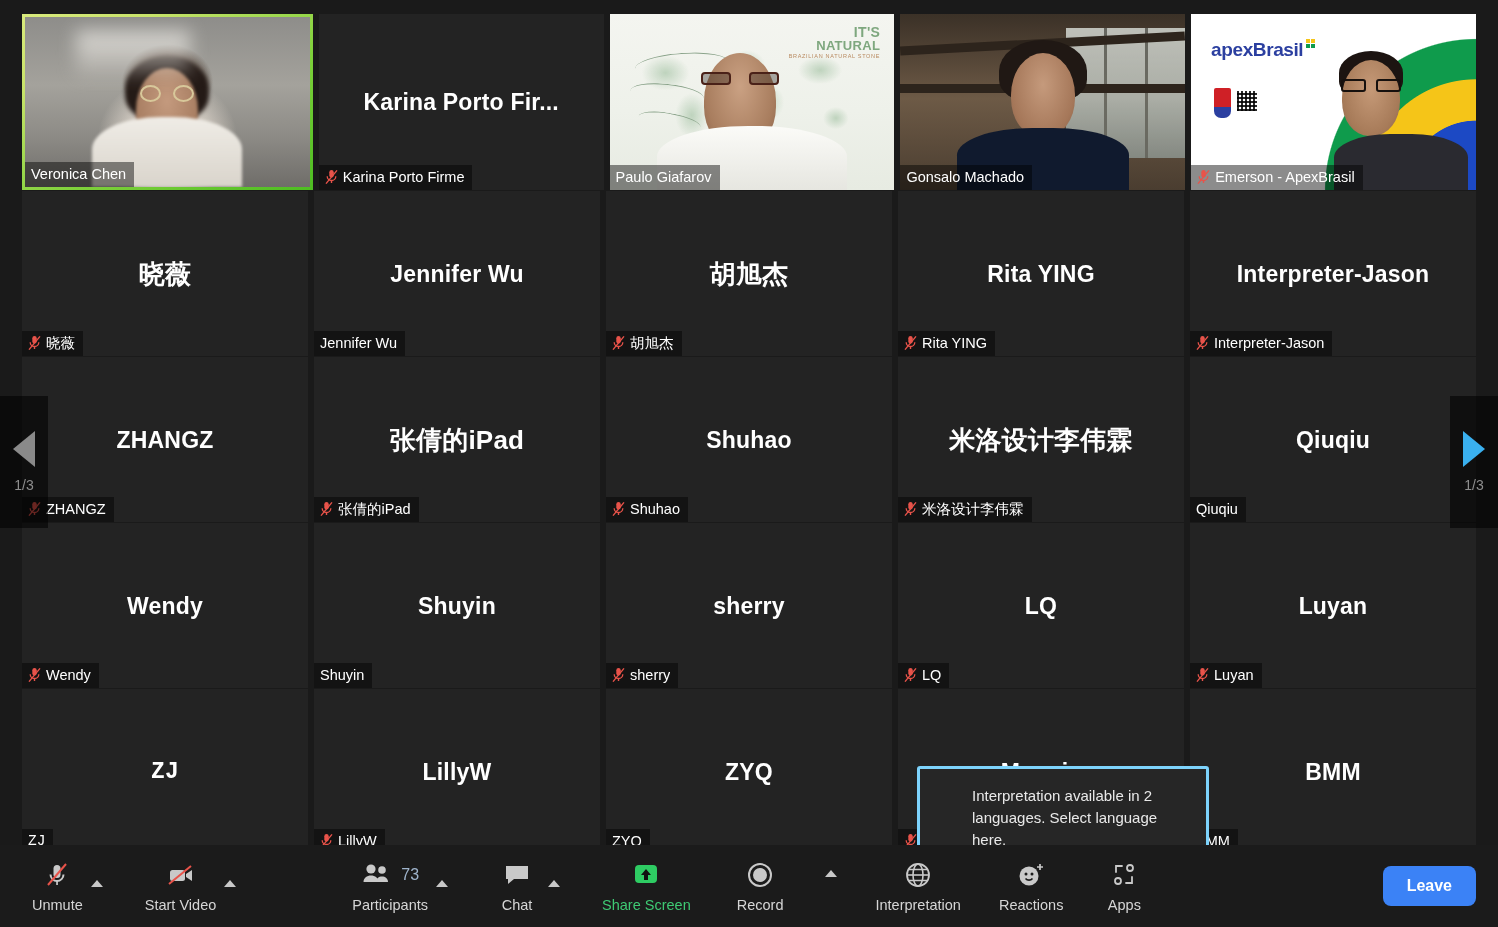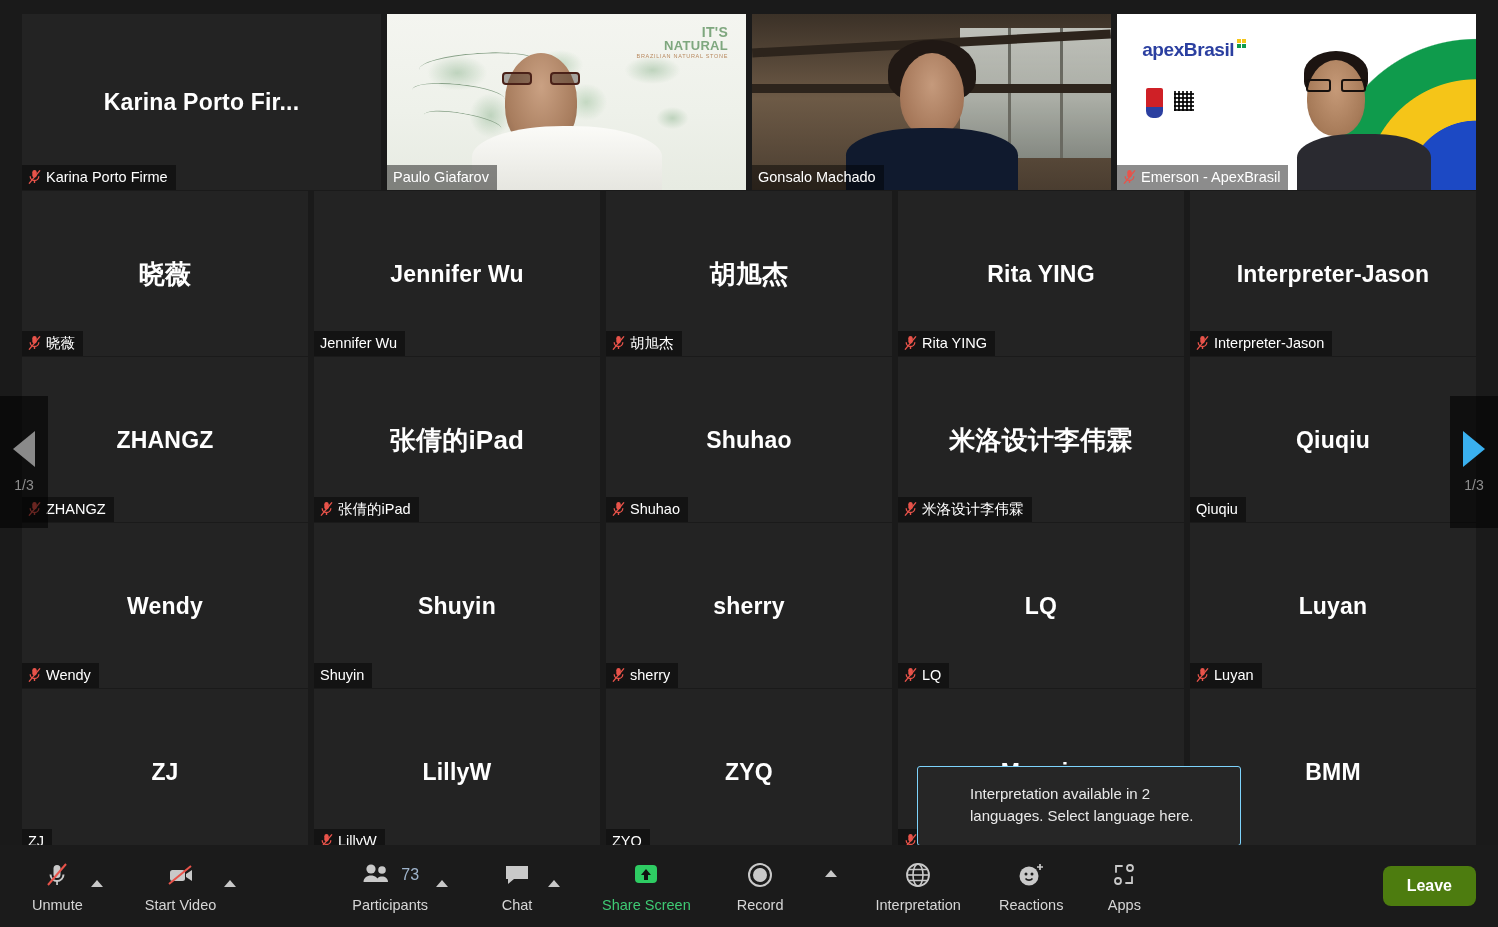--- a/index.html
+++ b/index.html
@@ -235,23 +235,23 @@
   .navarrow .tri { width: 0; height: 0; }
   #nav-prev .tri { border-top: 18px solid transparent; border-bottom: 18px solid transparent; border-right: 22px solid #8a8a8a; }
   #nav-next .tri { border-top: 18px solid transparent; border-bottom: 18px solid transparent; border-left: 22px solid #3ab0ef; }
   .navarrow .pg { font-size: 14px; color: #8e8e8e; }
   #nav-next .pg { color: #8e8e8e; }
 
   
   #tooltip {
     position: absolute;
     left: 917px; top: 766px;
-    width: 324px;
+    width: 292px;
     background: #262626;
-    border: 1px solid #7dd3fc;
+    border: 3px solid #7dd3fc;
     border-radius: 3px;
     padding: 16px 20px 18px 52px;
     color: #e9e9e9;
     font-size: 15px;
     line-height: 1.45;
     z-index: 40;
   }
   #tooltip::after {
     content: ""; position: absolute;
     left: 76px; bottom: -9px;
@@ -291,38 +291,54 @@
     width: 0; height: 0;
     border-left: 6px solid transparent;
     border-right: 6px solid transparent;
     border-bottom: 7px solid #c8c8c8;
     margin: 0 6px 26px 2px;
     cursor: pointer;
   }
   .pcount { color: #9fb4cc; font-size: 16px; margin-left: 6px; }
   #leave-button {
     position: absolute; right: 22px; top: 50%; transform: translateY(-50%);
-    background: #4d7c0f;
+    background: #3b82f6;
     color: #ffffff;
     font-size: 16px; font-weight: bold;
     border: none; border-radius: 8px;
     padding: 11px 24px;
     cursor: pointer;
     font-family: "Liberation Sans", sans-serif;
   }
   .spacer-a { width: 104px; } .spacer-b { width: 26px; }
   .spacer-c { width: 30px; } .spacer-d { width: 34px; }
 </style>
 </head>
 <body>
 
 <div id="app">
 
   <div id="gallery">
       <div class="grid-row r1">
+        <div class="tile video active">
+          <div class="tile-inner">
+            <div class="vb vb-veronica">
+              <div class="hair"></div>
+              <div class="face"></div>
+              <div class="glass">
+                <i></i>
+                <i></i>
+              </div>
+              <div class="hood"></div>
+            </div>
+            <div class="namebadge">
+              <span class="nm">Veronica Chen</span>
+            </div>
+          </div>
+        </div>
         <div class="tile">
           <div class="" style="position: absolute; inset: 0px;">
             <div class="bigname">Karina Porto Fir...</div>
             <div class="namebadge">
               <span class="micmute">
                 <svg viewBox="0 0 13 16">
                   <rect x="4.3" y="1" width="4.4" height="7.4" rx="2.2" fill="#e8534a"></rect>
                   <path d="M2.2 7.2a4.3 4.3 0 0 0 8.6 0" stroke="#e8534a" stroke-width="1.3" fill="none"></path>
                   <rect x="5.8" y="11.4" width="1.4" height="2.6" fill="#e8534a"></rect>
                   <line x1="1" y1="14.6" x2="12" y2="1.4" stroke="#e8534a" stroke-width="1.4"></line>
@@ -617,21 +633,21 @@
                   <line x1="1" y1="14.6" x2="12" y2="1.4" stroke="#e8534a" stroke-width="1.4"></line>
                 </svg>
               </span>
               <span class="nm">Luyan</span>
             </div>
           </div>
         </div>
       </div>
       <div class="grid-row">
         <div class="tile">
-          <div class="" style="position: absolute; inset: 0px;">
+          <div class="" style="position: absolute; inset: 0px; font-family: Liberation Mono, monospace;">
             <div class="bigname">ZJ</div>
             <div class="namebadge">
               <span class="nm">ZJ</span>
             </div>
           </div>
         </div>
         <div class="tile">
           <div class="" style="position: absolute; inset: 0px;">
             <div class="bigname">LillyW</div>
             <div class="namebadge">

